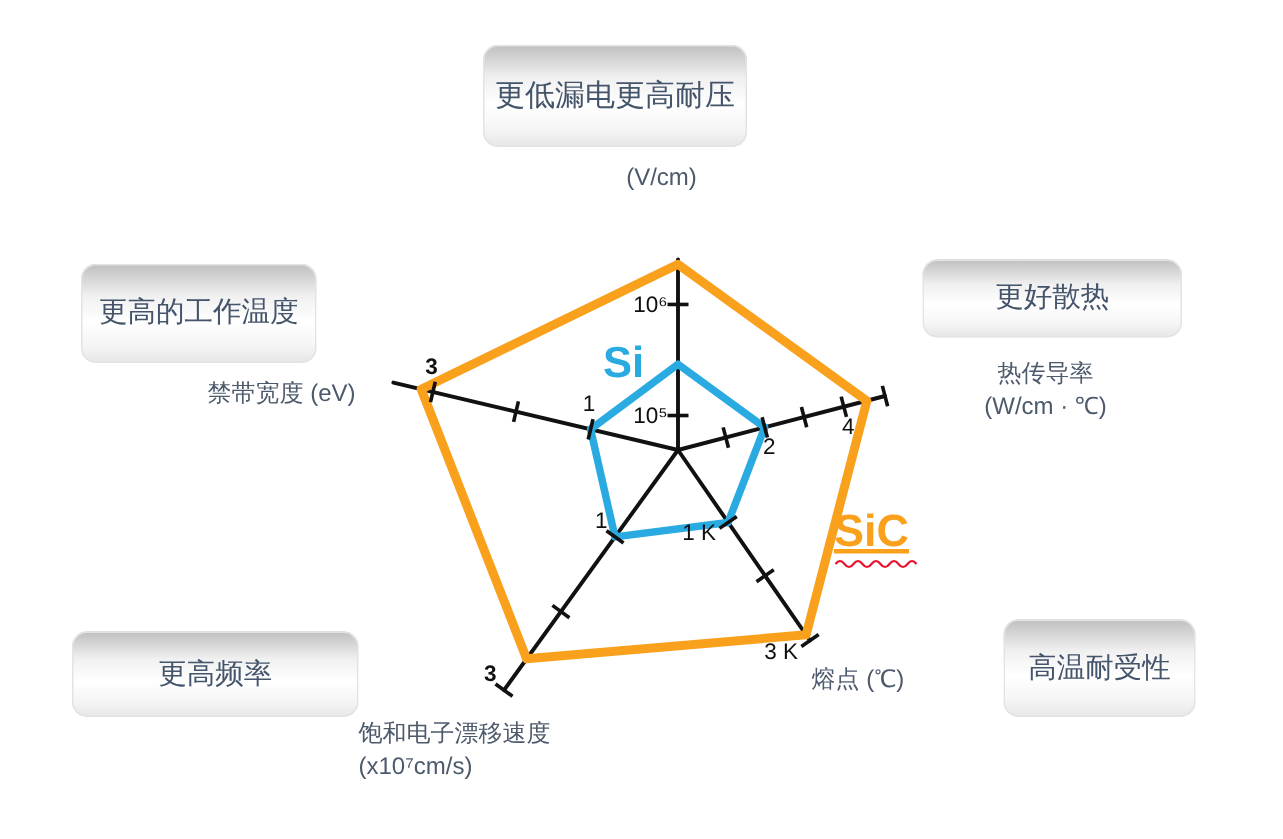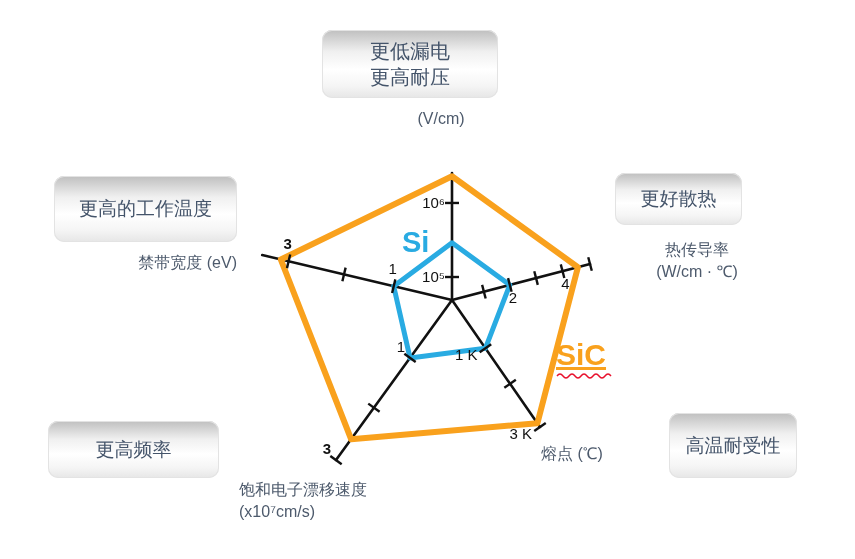--- a/index.html
+++ b/index.html
@@ -1,27 +1,27 @@
 <!DOCTYPE html>
 <html><head>
 <meta charset="utf-8">
 <style>
   html,body{margin:0;padding:0;background:#fff;}
   .stage{position:relative;width:855px;height:559px;background:#ffffff;
          font-family:"Liberation Sans",sans-serif;overflow:hidden;}
   svg#radar{position:absolute;left:0;top:0;}
   svg text{font-family:"Liberation Sans",sans-serif;}
-  .pill{position:absolute;display:flex;flex-direction:column;align-items:center;justify-content:center;
+  .pill{position:absolute;display:flex;flex-direction:row;align-items:center;justify-content:center;
         border-radius:10px;text-align:center;color:#44546A;font-size:19px;line-height:26px;
         background:linear-gradient(180deg,#bfbfbf 0%,#f0f0f0 32%,#ffffff 58%,#f5f5f5 82%,#e6e6e6 100%);
         box-shadow:0 0 0 1px #e3e3e3 inset;}
   .pill.top{left:322px;top:30px;width:176px;height:68px;font-size:20px;}
-  .pill.left{left:54px;top:176px;width:183px;height:66px;}
-  .pill.right{left:615px;top:173px;width:127px;height:52px;}
-  .pill.bleft{left:48px;top:421px;width:171px;height:57px;}
+  .pill.left{left:54px;top:176px;width:157px;height:66px;}
+  .pill.right{left:615px;top:173px;width:173px;height:52px;}
+  .pill.bleft{left:48px;top:421px;width:191px;height:57px;}
   .pill.bright{left:669px;top:413px;width:128px;height:65px;}
   .axis-title{position:absolute;color:#4d5a6c;font-size:16px;line-height:22px;}
   .t-breakdown{left:361px;top:108px;width:160px;text-align:center;}
   .t-thermal{left:607px;top:239px;width:180px;text-align:center;}
   .t-bandgap{left:95px;top:252px;width:142px;text-align:right;}
   .t-melting{left:541px;top:443px;width:120px;text-align:left;}
   .t-drift{left:239px;top:479px;width:220px;text-align:left;}
   .series-label{position:absolute;font-weight:bold;}
   .lab-si{left:402px;top:226px;font-size:29px;}
   .lab-sic{left:556px;top:338px;font-size:30px;text-decoration:underline;}

